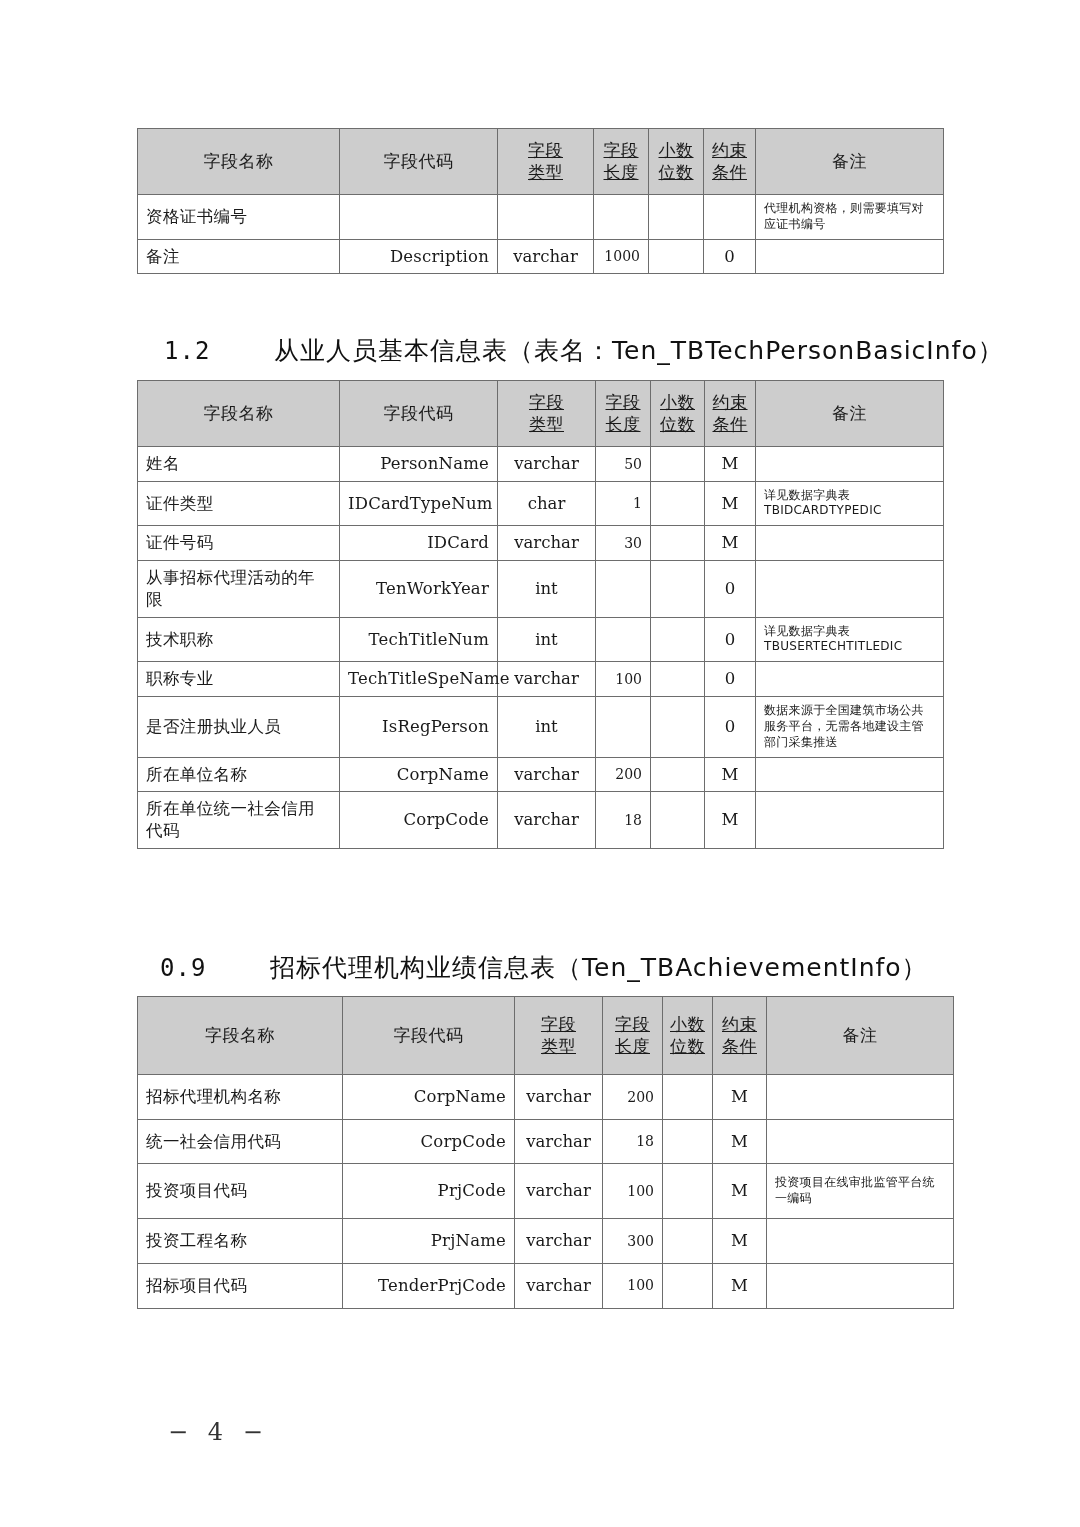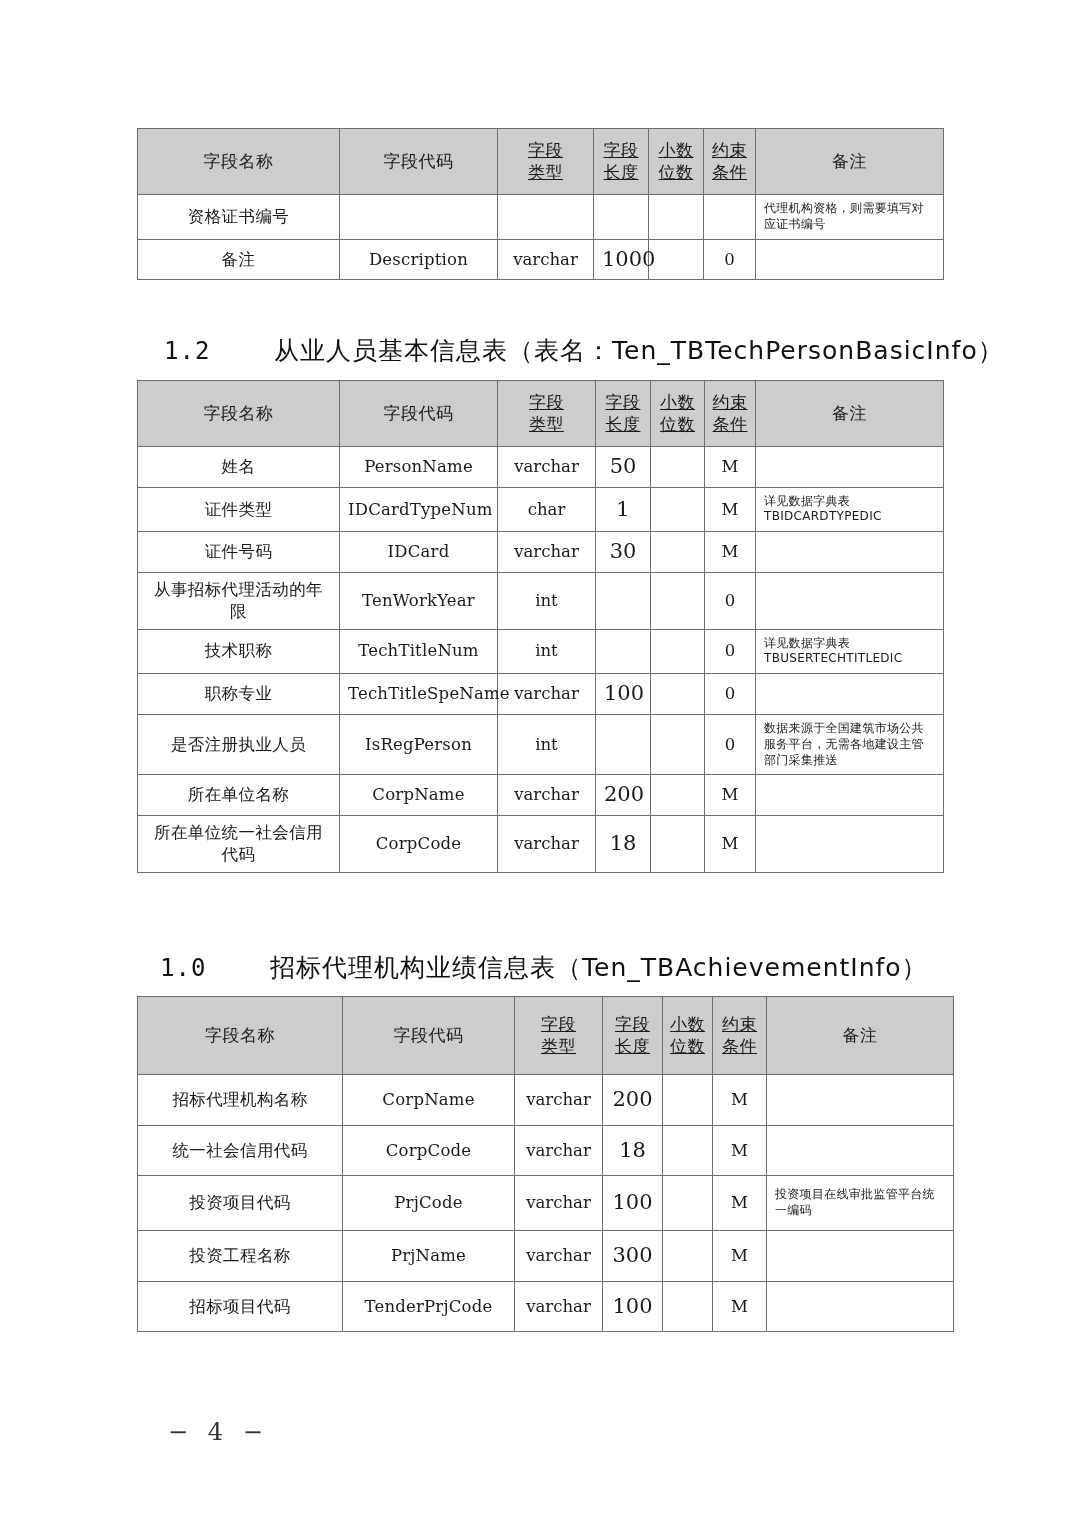--- a/index.html
+++ b/index.html
@@ -40,24 +40,24 @@
   .tbl thead th {
     background: #cdcdcd;
     text-align: center;
     font-size: 17px;
     letter-spacing: 0.5px;
     padding: 10px 4px;
     font-family: "DejaVu Sans", "Liberation Sans", sans-serif;
   }
   .hdr-2l { line-height: 1.25; text-decoration: underline; }
 
-  .c-name   { text-align: center;   font-size: 16.5px; letter-spacing: 0.4px; }
-  .c-code   { text-align: center;   font-size: 16.5px; font-family: "DejaVu Serif", "Liberation Serif", serif; letter-spacing: 0.2px; }
+  .c-name   { text-align: left;   font-size: 16.5px; letter-spacing: 0.4px; }
+  .c-code   { text-align: right;   font-size: 16.5px; font-family: "DejaVu Serif", "Liberation Serif", serif; letter-spacing: 0.2px; }
   .c-type   { text-align: center;   font-size: 16.5px; font-family: "DejaVu Serif", "Liberation Serif", serif; }
-  .c-len    { text-align: center; font-size: 21px; font-family: "DejaVu Serif", "Liberation Serif", serif; }
+  .c-len    { text-align: right; font-size: 14px; font-family: "DejaVu Serif", "Liberation Serif", serif; }
   .c-dec    { text-align: center; font-size: 16.5px; font-family: "DejaVu Serif", "Liberation Serif", serif; }
   .c-con    { text-align: center; font-size: 16.5px; font-family: "DejaVu Serif", "Liberation Serif", serif; }
   .c-rem    { text-align: left;   font-size: 12px;  letter-spacing: 0.3px; }
 
   .c-con-top { vertical-align: top; padding-top: 10px; }
 
   
   #table-continued {
     position: absolute;
     left: 137px;
@@ -309,21 +309,21 @@
           <td class="c-type">varchar</td>
           <td class="c-len">18</td>
           <td class="c-dec"></td>
           <td class="c-con">M</td>
           <td class="c-rem"></td>
         </tr>
       </tbody>
   </table>
 
   <div class="heading" id="heading-1-3">
-    <span class="num">1.0</span><span>招标代理机构业绩信息表（Ten_TBAchievementInfo）</span>
+    <span class="num">0.9</span><span>招标代理机构业绩信息表（Ten_TBAchievementInfo）</span>
   </div>
 
   <table class="tbl" id="table-achievement">
     <colgroup>
       <col class="k1">
         <col class="k2">
         <col class="k3">
         <col class="k4">
         <col class="k5">
         <col class="k6">

